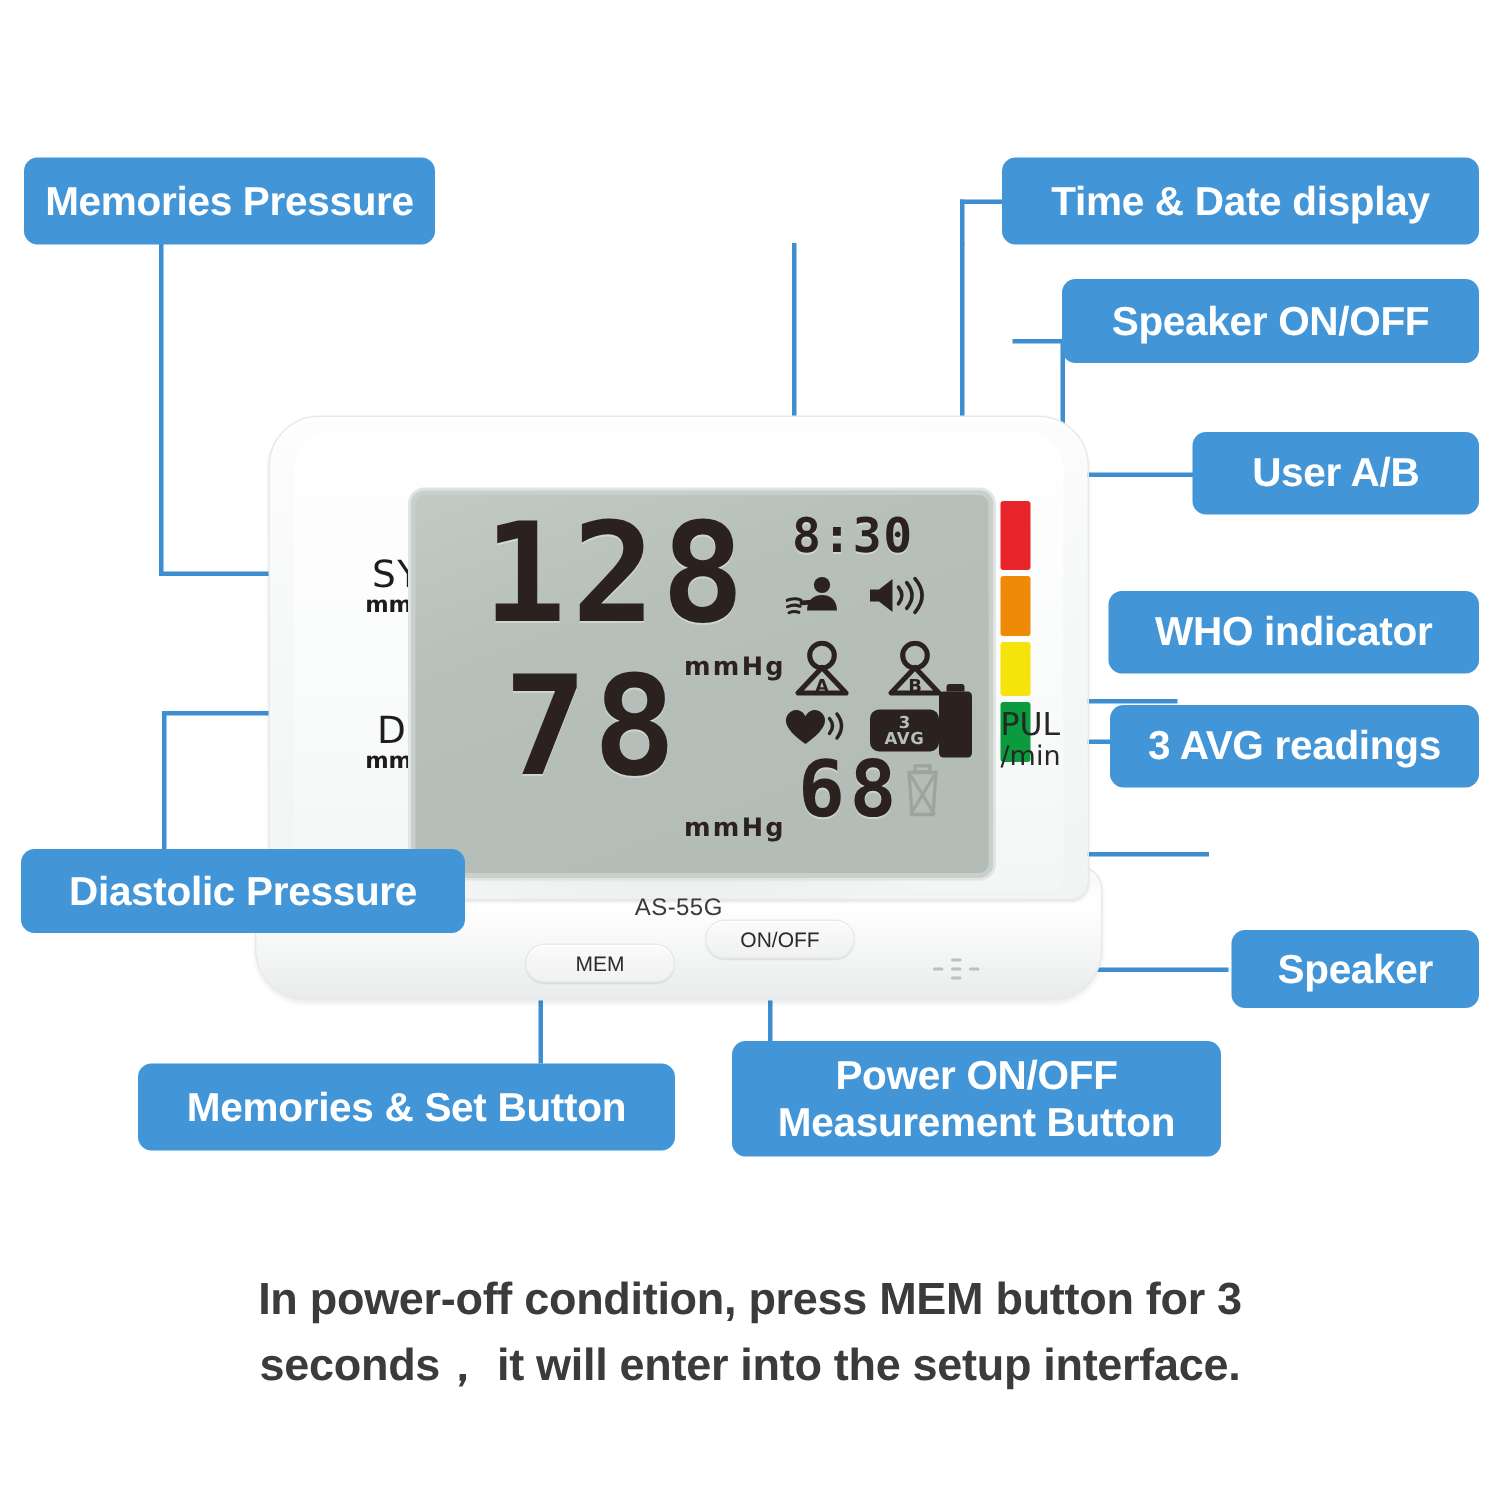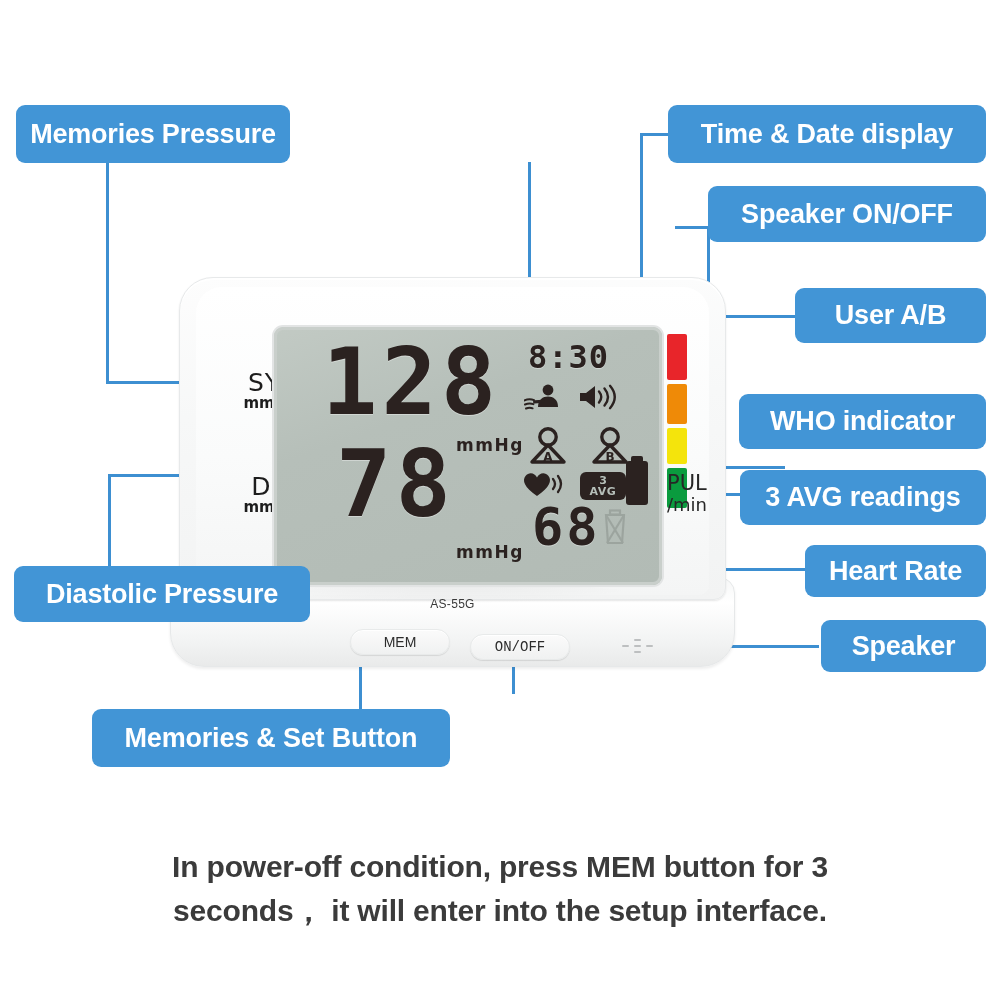--- a/index.html
+++ b/index.html
@@ -127,34 +127,34 @@
     font-family:"DejaVu Sans", sans-serif;font-size:21px;line-height:1.0;text-align:left;
   }
   .pul-label .s2{font-size:18px;display:block;margin-top:2px;}
 
   .side-lab{position:absolute;color:#1d1d1d;font-family:"DejaVu Sans", sans-serif;text-align:right;}
   .side-lab .big{font-size:25px;letter-spacing:1px;display:block;line-height:1;}
   .side-lab .sm{font-size:15px;font-weight:bold;display:block;line-height:1.1;}
 
   .model{
     position:absolute;left:0;top:320px;width:565px;text-align:center;
-    font-family:"Liberation Sans", sans-serif;font-size:12px;color:#3a3a3a;letter-spacing:0.3px;
+    font-family:"Liberation Sans", sans-serif;font-size:16px;color:#3a3a3a;letter-spacing:0.3px;
   }
 
   .btn{
     position:absolute;height:26px;border-radius:13px;
     background:linear-gradient(180deg,#fbfbfb,#f0f1f1);
     box-shadow:0 1px 1px rgba(0,0,0,0.10), inset 0 1px 0 #ffffff;
     border:1px solid #e8eaea;
     display:flex;align-items:center;justify-content:center;
     font-family:"Liberation Sans", sans-serif;font-size:14px;color:#2c2c2c;
     box-sizing:border-box;
   }
   .btn-mem{left:180px;top:352px;width:100px;}
-  .btn-pow{left:300px;top:357px;width:100px;font-family:Liberation Mono, monospace;}
+  .btn-pow{left:300px;top:336px;width:100px;}
 
   .speaker-holes{position:absolute;left:452px;top:362px;width:34px;height:16px;}
   .speaker-holes i{position:absolute;background:#bdbfc0;border-radius:1px;display:block;}
 
   
   #caption{
     position:absolute;left:0;top:845px;width:1000px;
     text-align:center;color:#3b3b3b;
     font-family:"Liberation Sans", sans-serif;
     font-weight:bold;font-size:30px;line-height:1.45;
@@ -339,35 +339,36 @@
   </div>
 
   <div class="pill" style="left:739px;top:394px;width:247px;height:55px;font-size:27px;">
     <span>WHO indicator</span>
   </div>
 
   <div class="pill" style="left:740px;top:470px;width:246px;height:55px;font-size:27px;">
     <span>3 AVG readings</span>
   </div>
 
-  <div class="pill" style="left:805px;top:545px;width:181px;height:52px;font-size:27px;">
-    <span>Heart Rate</span>
-  </div>
 
   <div class="pill" style="left:821px;top:620px;width:165px;height:52px;font-size:27px;">
     <span>Speaker</span>
   </div>
 
   <div class="pill" style="left:14px;top:566px;width:296px;height:56px;font-size:27px;">
     <span>Diastolic Pressure</span>
   </div>
 
   <div class="pill" style="left:92px;top:709px;width:358px;height:58px;font-size:27px;">
     <span>Memories &amp; Set Button</span>
   </div>
 
+  <div class="pill" style="left:488px;top:694px;width:326px;height:77px;font-size:27px;">
+    <span>Power ON/OFF
+Measurement Button</span>
+  </div>
 
   <div id="caption">
     <div>In power-off condition, press MEM button for 3</div>
     <div>seconds， it will enter into the setup interface.</div>
   </div>
 
 </div>
 
 </body></html>

